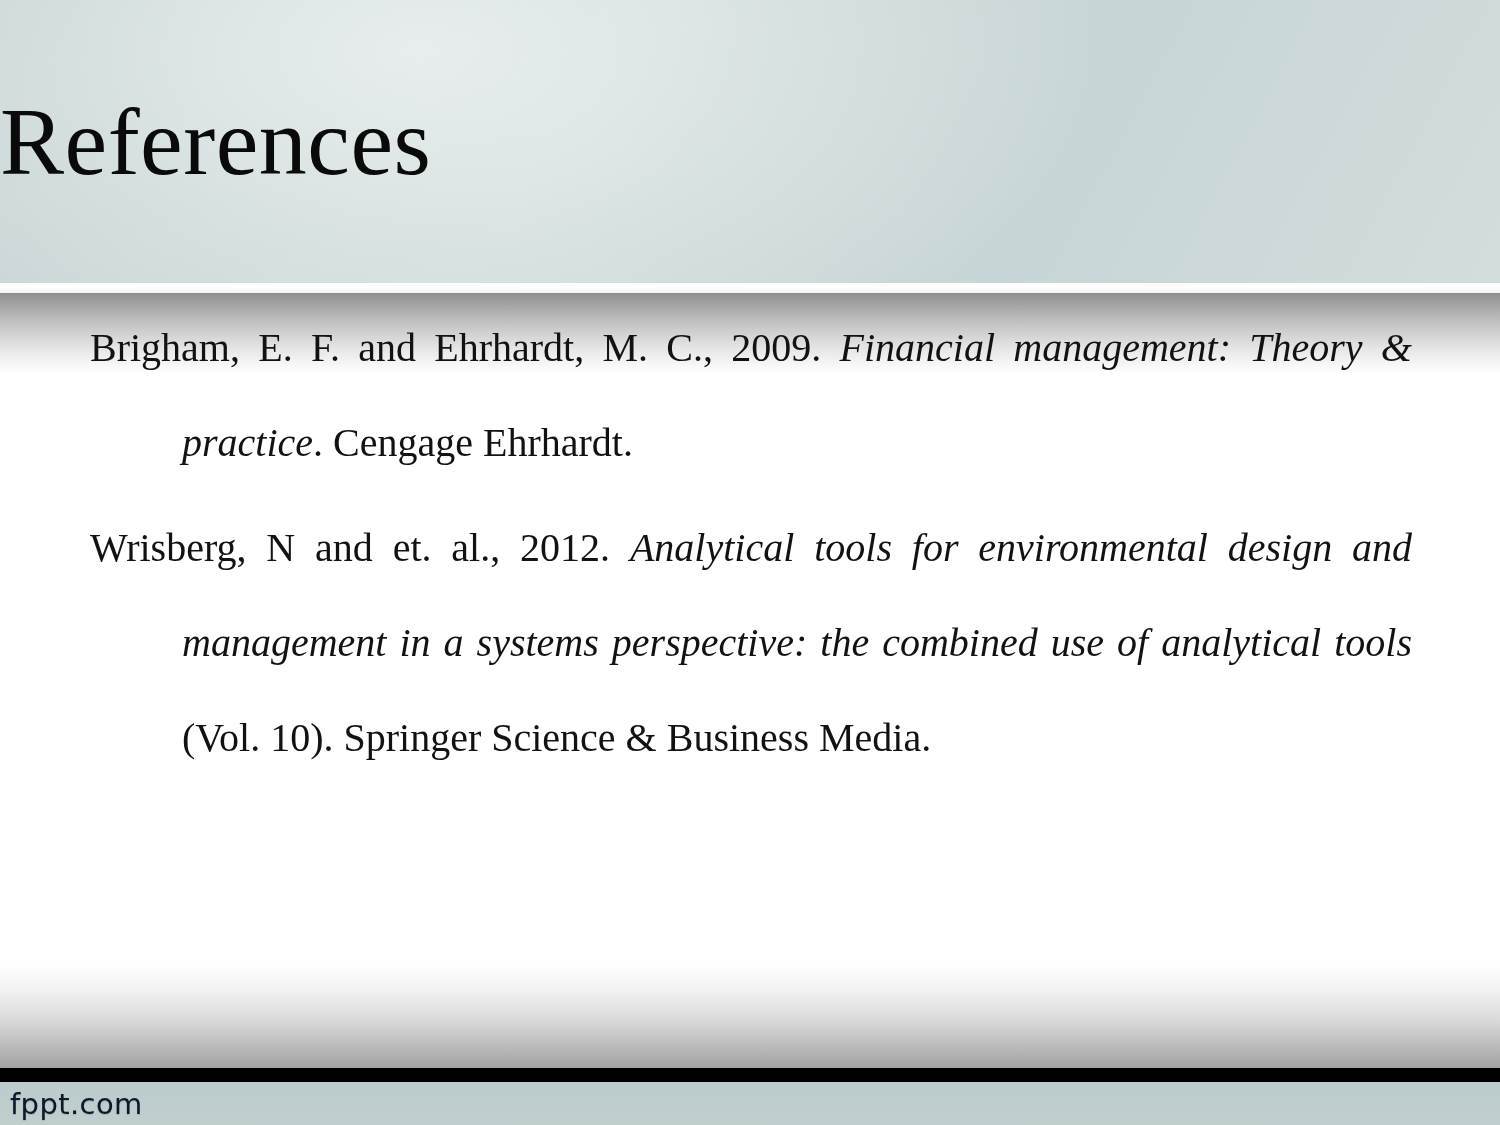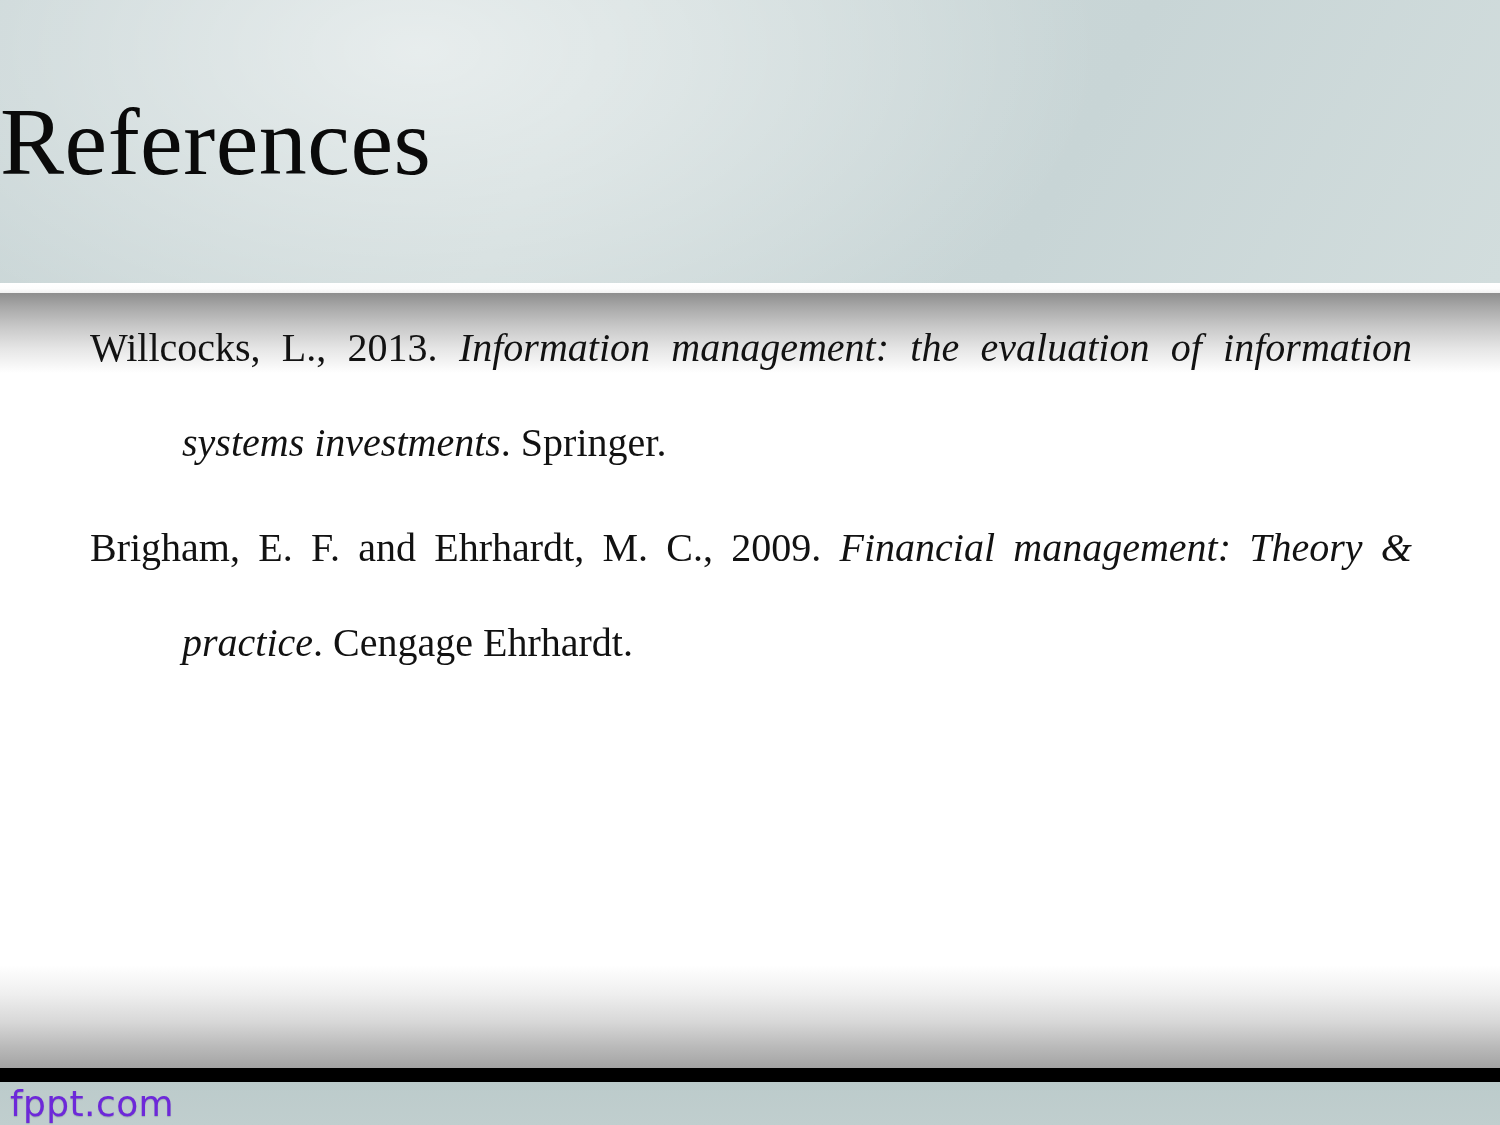--- a/index.html
+++ b/index.html
@@ -113,44 +113,44 @@
     top: 1082px;
     width: 1500px;
     height: 43px;
     background: linear-gradient(180deg, #bccbcb 0%, #c0cece 100%);
   }
   .footer-brand {
     position: absolute;
     left: 10px;
     top: 1085px;
     font-family: "DejaVu Sans", "Liberation Sans", sans-serif;
-    font-size: 36px;
-    color: #6d28d9;
+    font-size: 29px;
+    color: #0f172a;
     letter-spacing: 0.4px;
     line-height: 38px;
     text-shadow: 0 1px 1px rgba(120,140,140,0.45);
   }
 </style>
 </head>
 <body>
 
 <div class="slide">
 
   <div class="header">
     <div class="header-title">References</div>
   </div>
 
   <div class="header-sep"></div>
 
   <div class="body-shade-top"></div>
 
   <div class="refs">
 
-  <p class="ref-entry"><span>Willcocks, L., 2013. </span><span class="it">Information management: the evaluation of information systems investments</span><span>. Springer.</span></p>
       <p class="ref-entry"><span>Brigham, E. F. and Ehrhardt, M. C., 2009. </span><span class="it">Financial management: Theory &amp; practice</span><span>. Cengage Ehrhardt.</span></p>
+      <p class="ref-entry"><span>Wrisberg, N and et. al., 2012. </span><span class="it">Analytical tools for environmental design and management in a systems perspective: the combined use of analytical tools</span><span> (Vol. 10). Springer Science &amp; Business Media.</span></p>
     </div>
 
   <div class="body-shade-bottom"></div>
 
   <div class="footer-rule"></div>
   <div class="footer-band">
   </div>
   <div class="footer-brand">fppt.com</div>
 
 </div>

